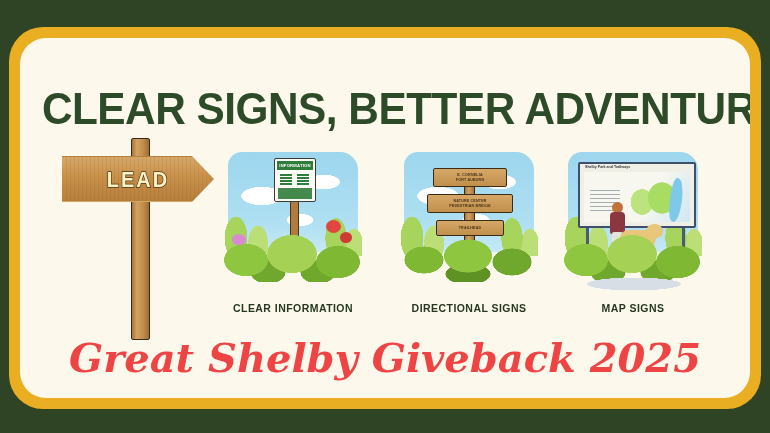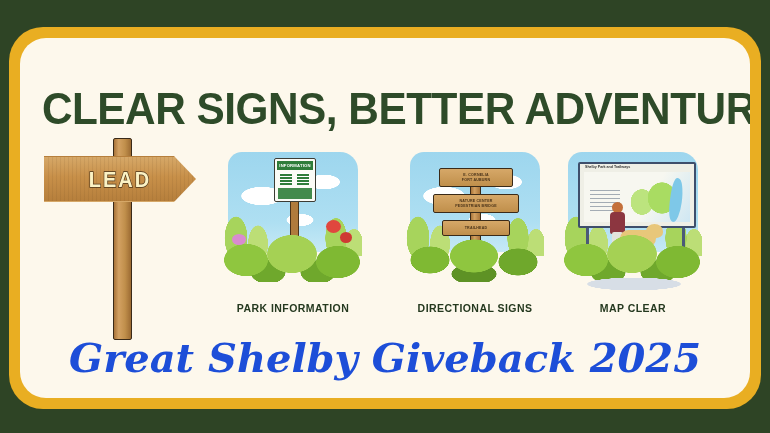--- a/index.html
+++ b/index.html
@@ -25,28 +25,28 @@
     color:#2E4B29;
     font-family:"Liberation Sans",sans-serif;
     font-size:45px;font-weight:bold;letter-spacing:-0.5px;
     transform:scaleX(0.94);transform-origin:50% 50%;
     white-space:nowrap;line-height:1;
   }
 
   
   .tagline{
     position:absolute;left:0;top:300px;width:730px;text-align:center;
-    color:#1d4ed8;
+    color:#ef4444;
     font-family:"DejaVu Serif",serif;
     font-size:40px;font-weight:bold;font-style:italic;
     white-space:nowrap;line-height:1;
   }
 
   
-  .signpost{position:absolute;left:16px;top:100px;width:170px;height:200px;}
+  .signpost{position:absolute;left:34px;top:100px;width:170px;height:200px;}
   .post{
     position:absolute;left:77px;top:0;width:17px;height:200px;
     background:linear-gradient(90deg,#A9743A 0%,#D3A162 28%,#C08F4B 65%,#9C6B33 100%);
     border:1.6px solid #3A2A18;border-radius:2px;
   }
   .arrow{
     position:absolute;height:46px;
     background:linear-gradient(180deg,#D6A868 0%,#C89049 45%,#B67F3C 100%);
     border:1.7px solid #33251400;
     box-sizing:border-box;
@@ -66,21 +66,21 @@
   .arrow.a3{left:2px;top:138px;width:160px;
     clip-path:polygon(24px 0,160px 0,160px 100%,24px 100%,0 50%);}
   .arrow.a2 span,.arrow.a3 span{margin-left:14px;}
   .grain{position:absolute;inset:0;opacity:.35;
     background:repeating-linear-gradient(90deg,rgba(90,60,25,.0) 0 3px,rgba(90,60,25,.28) 3px 4px);}
 
   
   .cards{position:absolute;left:190px;top:108px;width:530px;height:190px;}
   .card{position:absolute;top:0;width:150px;}
   .card.c1{left:8px;}
-  .card.c2{left:190px;}
+  .card.c2{left:184px;}
   .card.c3{left:348px;}
   .art{
     position:relative;width:150px;height:152px;overflow:hidden;
     border-radius:6px;
   }
   .sky{
     position:absolute;left:10px;top:6px;width:130px;height:100px;
     background:
       radial-gradient(ellipse 34px 15px at 34px 44px,#fff 0 60%,rgba(255,255,255,0) 62%),
       radial-gradient(ellipse 26px 12px at 96px 30px,#fff 0 60%,rgba(255,255,255,0) 62%),
@@ -213,21 +213,21 @@
             <div class="info-hdr">INFORMATION</div>
             <div class="qr q1"></div>
             <div class="qr q2"></div>
             <div class="info-body"></div>
           </div>
           <div class="bush"></div>
           <div class="flower f-pink"></div>
           <div class="flower f-red1"></div>
           <div class="flower f-red2"></div>
         </div>
-        <div class="card-label">PARK INFORMATION</div>
+        <div class="card-label">CLEAR INFORMATION</div>
       </div>
 
       <div class="card c2">
         <div class="art">
           <div class="sky"></div>
           <div class="trees"></div>
           <div class="d-post"></div>
 
           <div class="board b1">
             <div class="bt">E. CORNELIA</div>
@@ -272,21 +272,21 @@
             <div class="dog-body"></div>
             <div class="dog-head"></div>
             <div class="dog-leg g1"></div>
             <div class="dog-leg g2"></div>
             <div class="dog-leg g3"></div>
           </div>
 
           <div class="bush"></div>
           <div class="ground"></div>
         </div>
-        <div class="card-label">MAP CLEAR</div>
+        <div class="card-label">MAP SIGNS</div>
       </div>
 
     </div>
 
     <div class="tagline">Great Shelby Giveback 2025</div>
 
   </div>
 </div>
 
 </body></html>

